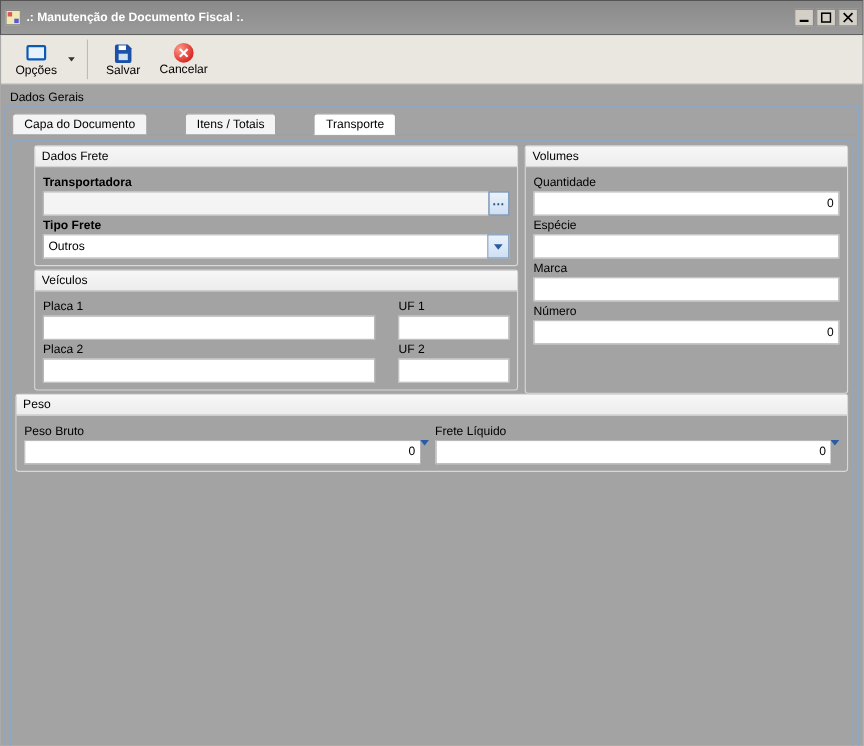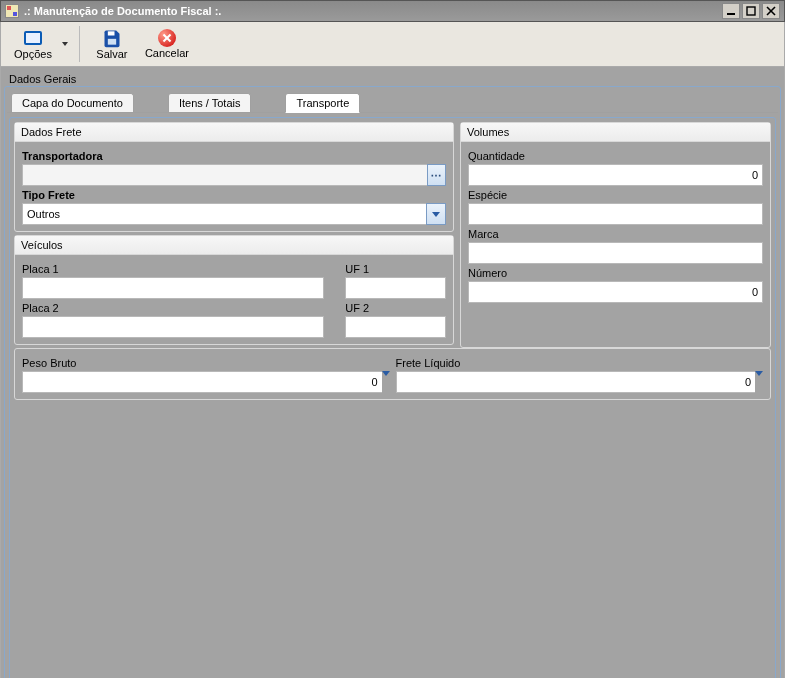--- a/index.html
+++ b/index.html
@@ -6,21 +6,21 @@
     body {
       font-family: Tahoma, "Segoe UI", sans-serif;
       font-size: 11px;
       background: #d4d0c8;
       width: 785px;
       height: 678px;
       overflow: hidden;
     }
     
     .titlebar {
-      height: 22px;
+      height: 32px;
       background: linear-gradient(#8a8a8a, #9a9a9a);
       color: #fff;
       display: flex;
       align-items: center;
       padding: 0 4px;
       border: 1px solid #555;
     }
     .titlebar-icon {
       width: 14px; height: 14px;
       background: #f0e8b5;
@@ -183,21 +183,21 @@
     .fgroup-head {
       background: linear-gradient(#f7f7f7, #ececec);
       border-bottom: 1px solid #d8d8d8;
       padding: 3px 6px;
       font-size: 11px;
     }
     .fgroup-body {
       padding: 5px 7px 6px;
     }
     .cols { display: flex; gap: 6px; }
-    .col-l { flex: 0 0 440px; }
+    .col-l { flex: 0 0 440px; margin-left: 17px; }
     .col-r { flex: 1; }
     .lbl { display: block; margin: 3px 0 2px; font-size: 11px; }
     .lbl.bold { font-weight: bold; }
     .inp, .sel, .spinbox {
       width: 100%;
       height: 22px;
       border: 1px solid #b8b8b8;
       font-size: 11px;
       padding: 2px 4px;
       background: #fff;
@@ -366,20 +366,21 @@
               <label class="lbl">Marca</label>
               <input class="inp" value="" style="">
               <label class="lbl">Número</label>
               <input class="inp num-right" value="0" style="">
             </div>
           </div>
         </div>
       </div>
 
       <div class="fgroup">
+        <div class="fgroup-head">Peso</div>
         <div class="fgroup-body">
           <div class="peso-row">
             <div>
               <label class="lbl">Peso Bruto</label>
               <div class="spin-wrap">
                 <input class="inp num-right" value="0" style="">
                 <div class="caret-btn" style="position:relative;">
                   <div class="caret-blue"></div>
                 </div>
               </div>

